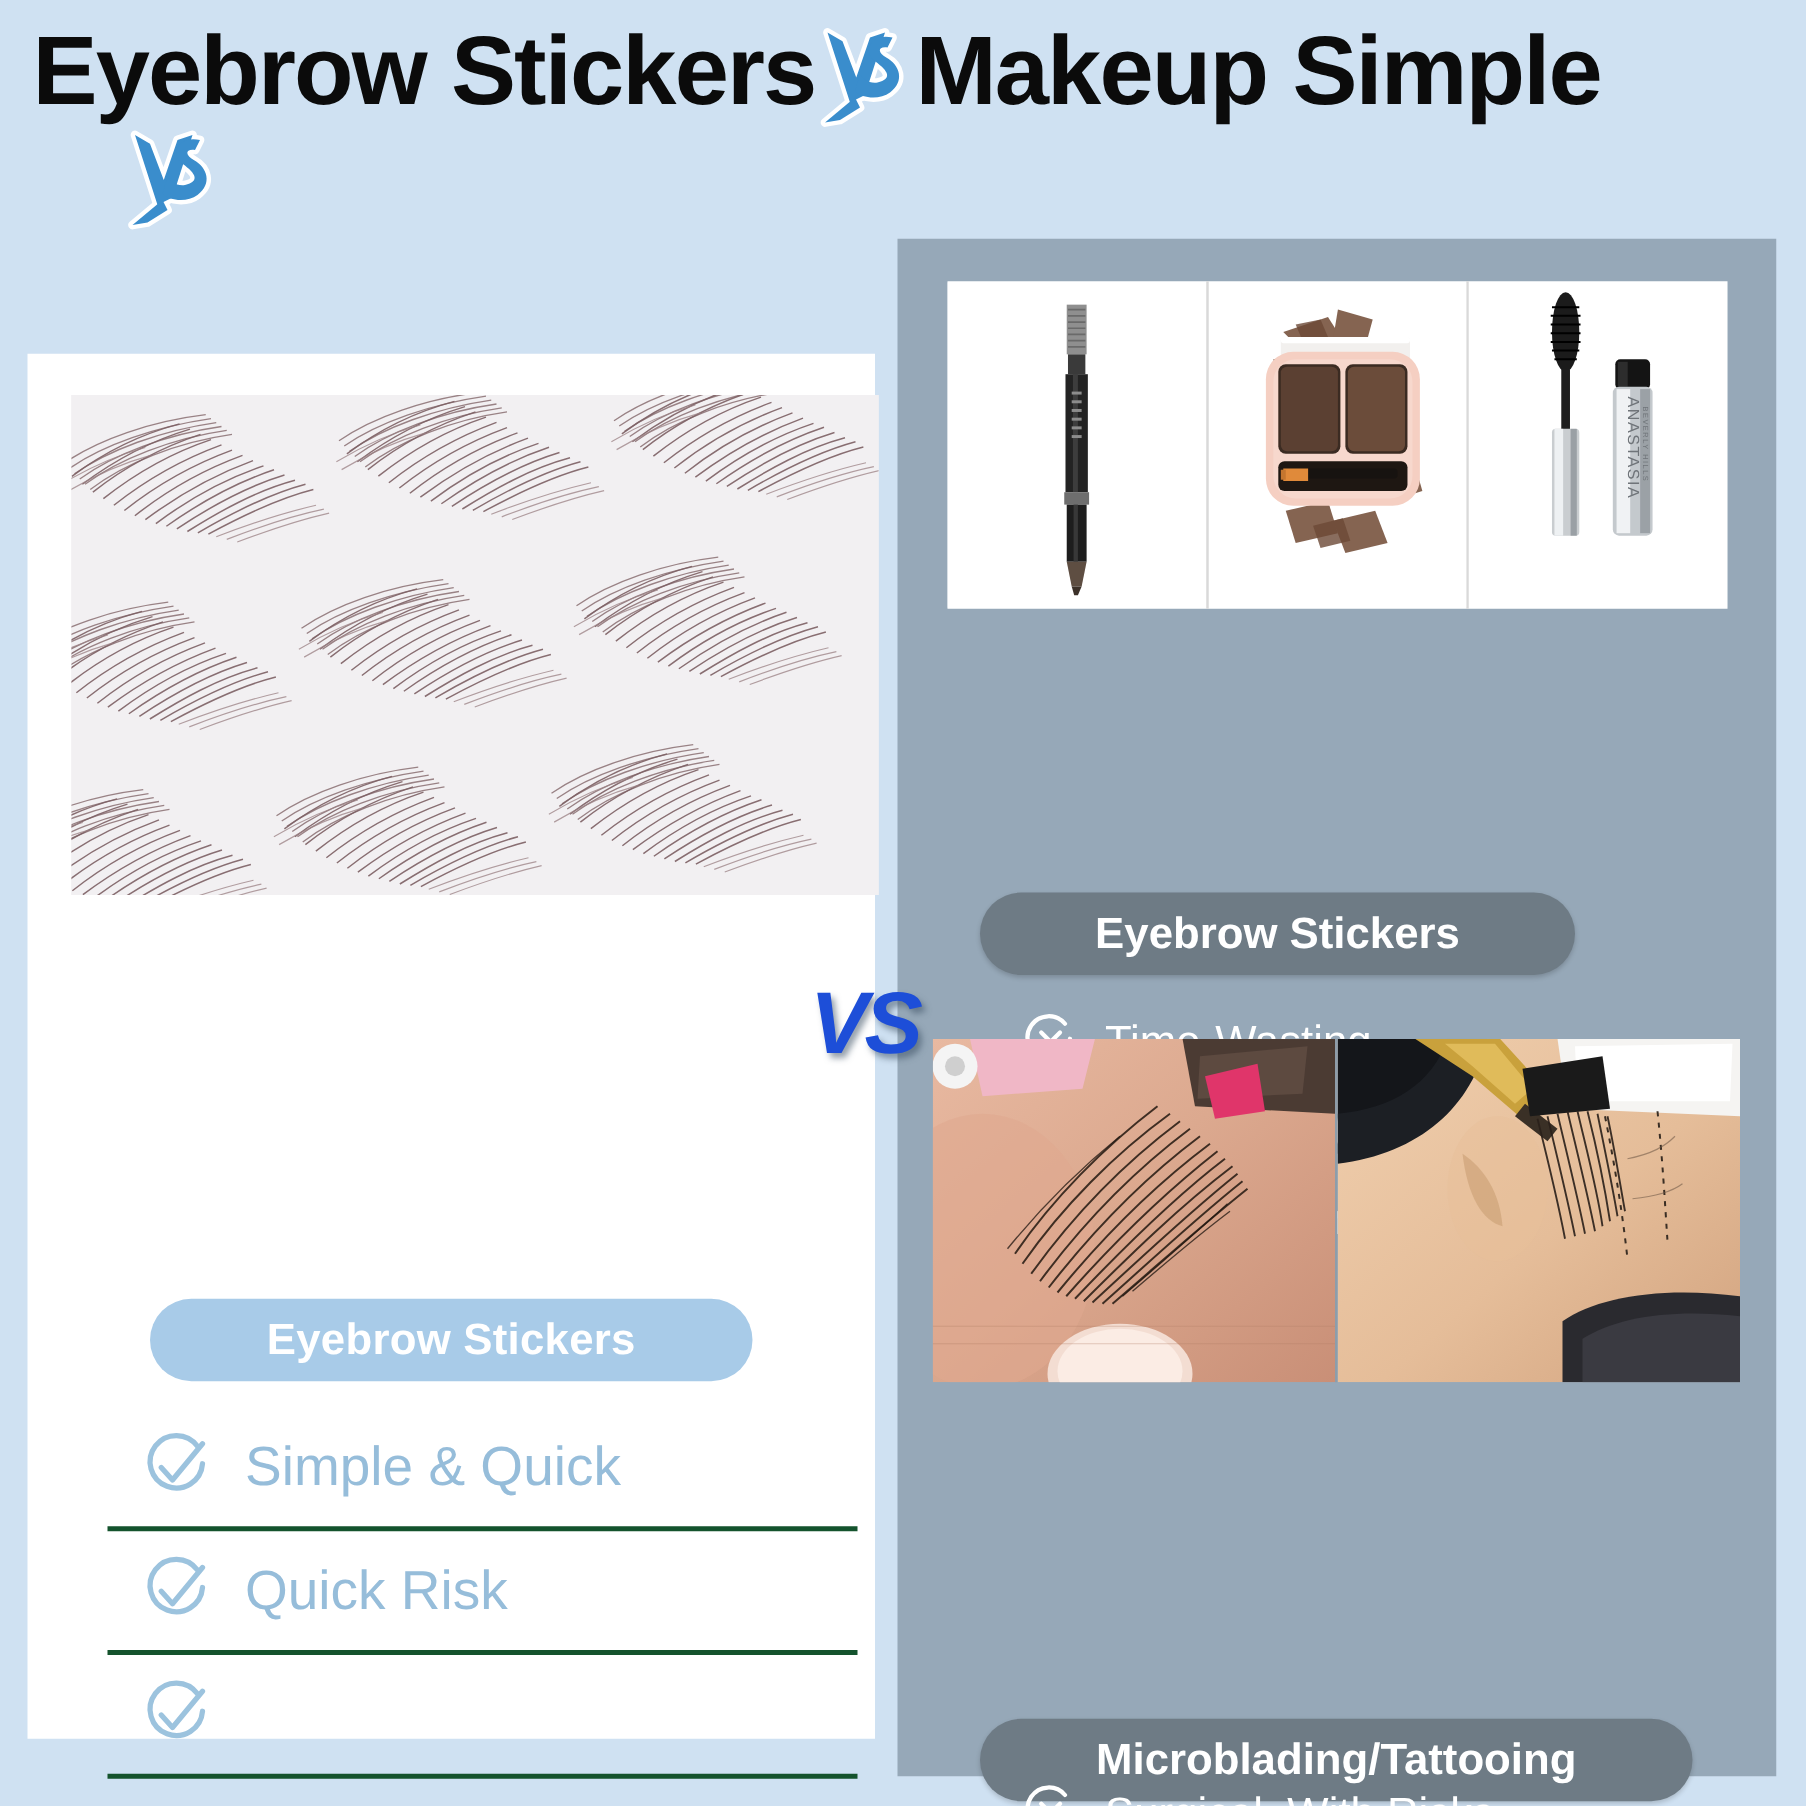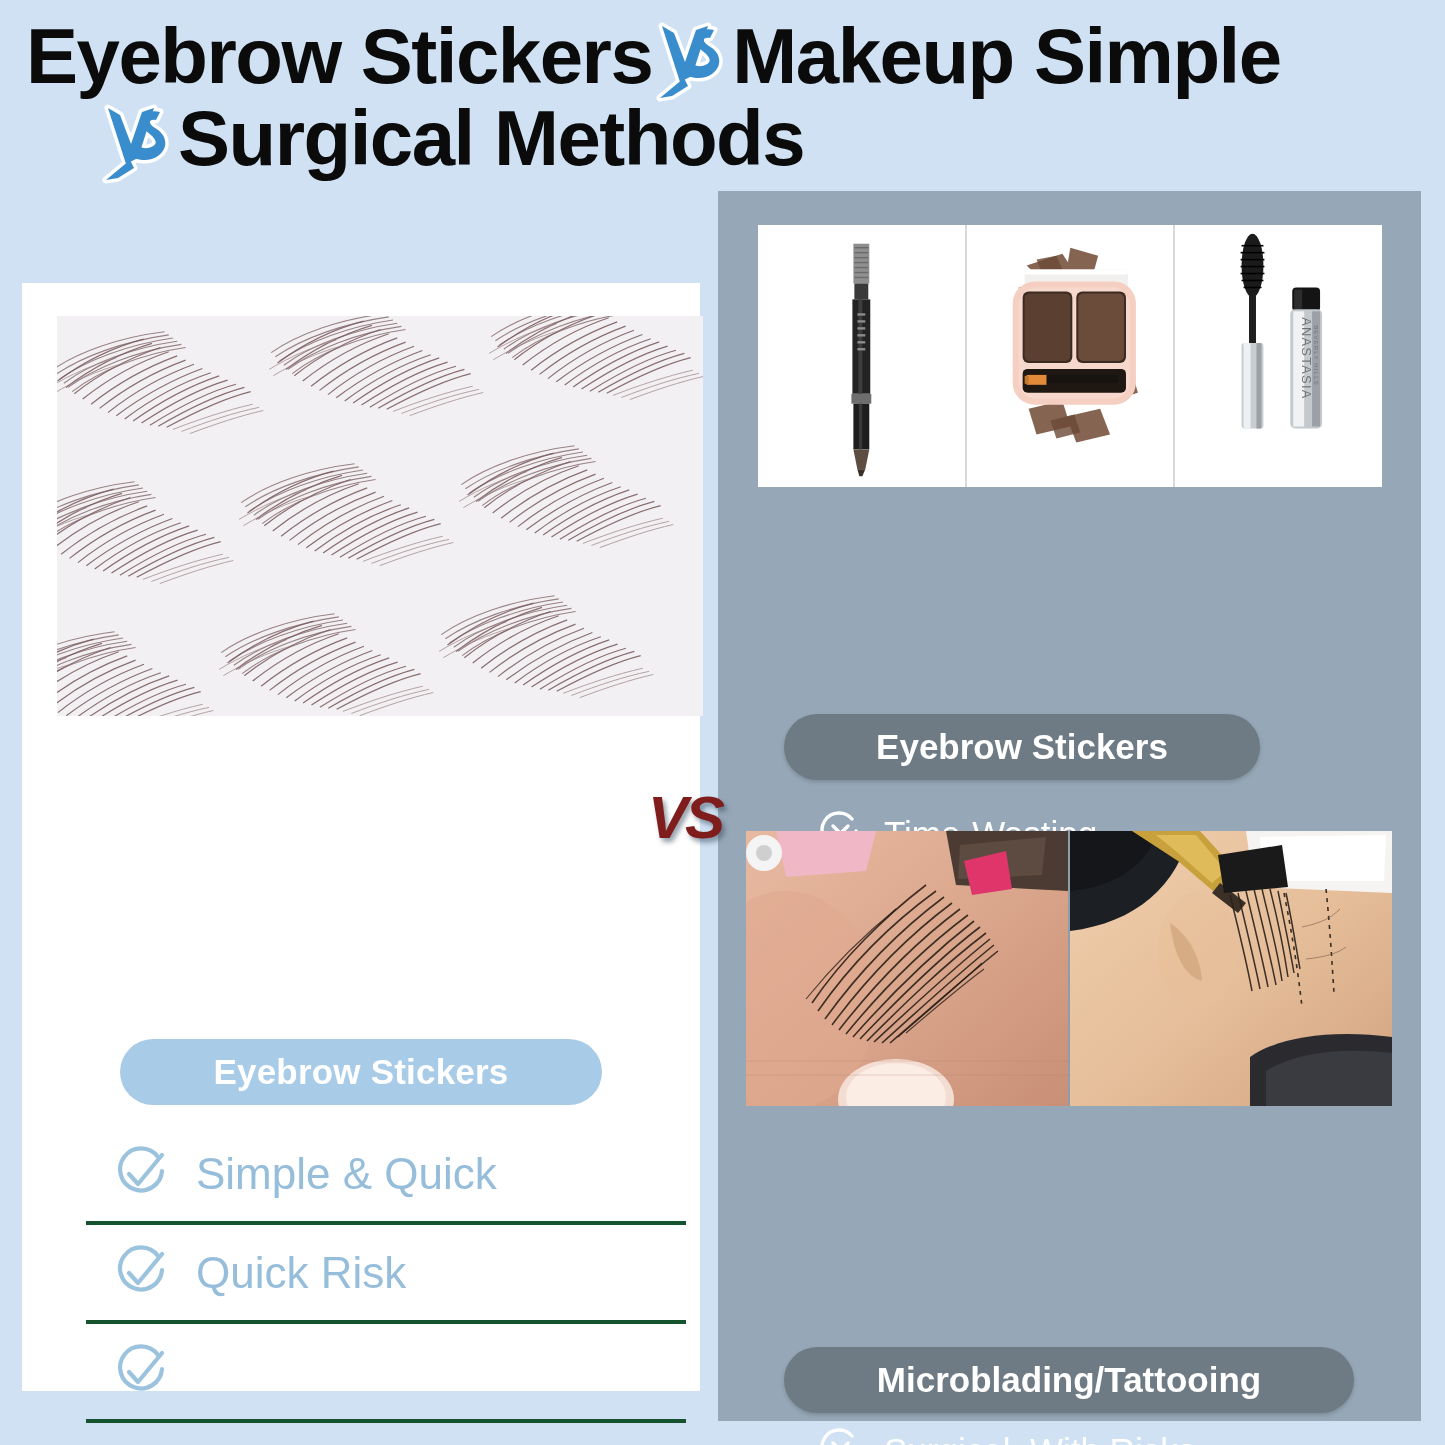--- a/index.html
+++ b/index.html
@@ -149,21 +149,21 @@
     align-items: center;
     justify-content: center;
     box-shadow: 0 2px 4px rgba(0,0,0,0.18);
   }
   .dark-pill .pill-label {
     color: #ffffff;
     font-size: 35px;
     font-weight: bold;
   }
   .pill-a { left: 66px; top: 523px; width: 476px; }
-  .pill-b { left: 66px; top: 1156px; width: 570px; }
+  .pill-b { left: 66px; top: 1184px; width: 570px; }
 
   .cons-list { position: absolute; width: 620px; }
   .cons-a { left: 100px; top: 607px; }
   .cons-b { left: 100px; top: 1224px; }
   .con-row {
     height: 71px;
     display: flex;
     align-items: center;
   }
   .x-icon {
@@ -199,24 +199,24 @@
   .photo-cell svg { position: absolute; left: 0; top: 0; width: 100%; height: 100%; }
 
   
   .center-vs {
     position: absolute;
     left: 648px;
     top: 768px;
     width: 150px;
     height: 102px;
     z-index: 40;
-    font-size: 60px;
+    font-size: 70px;
     font-weight: bold;
     font-style: italic;
-    color: #7f1d1d;
+    color: #1d4ed8;
     letter-spacing: -3px;
     line-height: 100px;
     text-shadow: 3px 4px 5px rgba(60,80,100,0.55);
     font-family: "Liberation Sans", sans-serif;
   }
 </style>
 </head>
 <body>
 
 <div class="title-block">
@@ -250,21 +250,20 @@
           <path d="M30 62 L6 82 L18 80 L34 70 Z"></path>
         </g>
         <g fill="#3a8dcc">
           <path d="M8 10 L20 17 L31 46 L42 14 L54 10 L38 60 L26 66 Z"></path>
           <path d="M60 14 C42 10 36 26 46 33 C57 41 60 47 48 50 C41 51 36 47 34 43
                    L30 57 C36 63 50 64 58 58 C70 49 66 36 55 30 C48 26 48 21 56 22 Z"></path>
           <path d="M30 62 L6 82 L18 80 L34 70 Z"></path>
         </g>
       </svg>
     </span>
-    <span class="title-text">Surgical Methods</span>
   </div>
 </div>
 
 <div class="left-card">
 
   <div class="sticker-sheet">
     <svg viewBox="0 0 646 400" preserveAspectRatio="none" style="position:absolute;left:0;top:0;width:100%;height:100%;">
       <defs>
         <g id="browshape">
           <g stroke="#8a6f72" stroke-width="1.05" fill="none" opacity="0.85">

